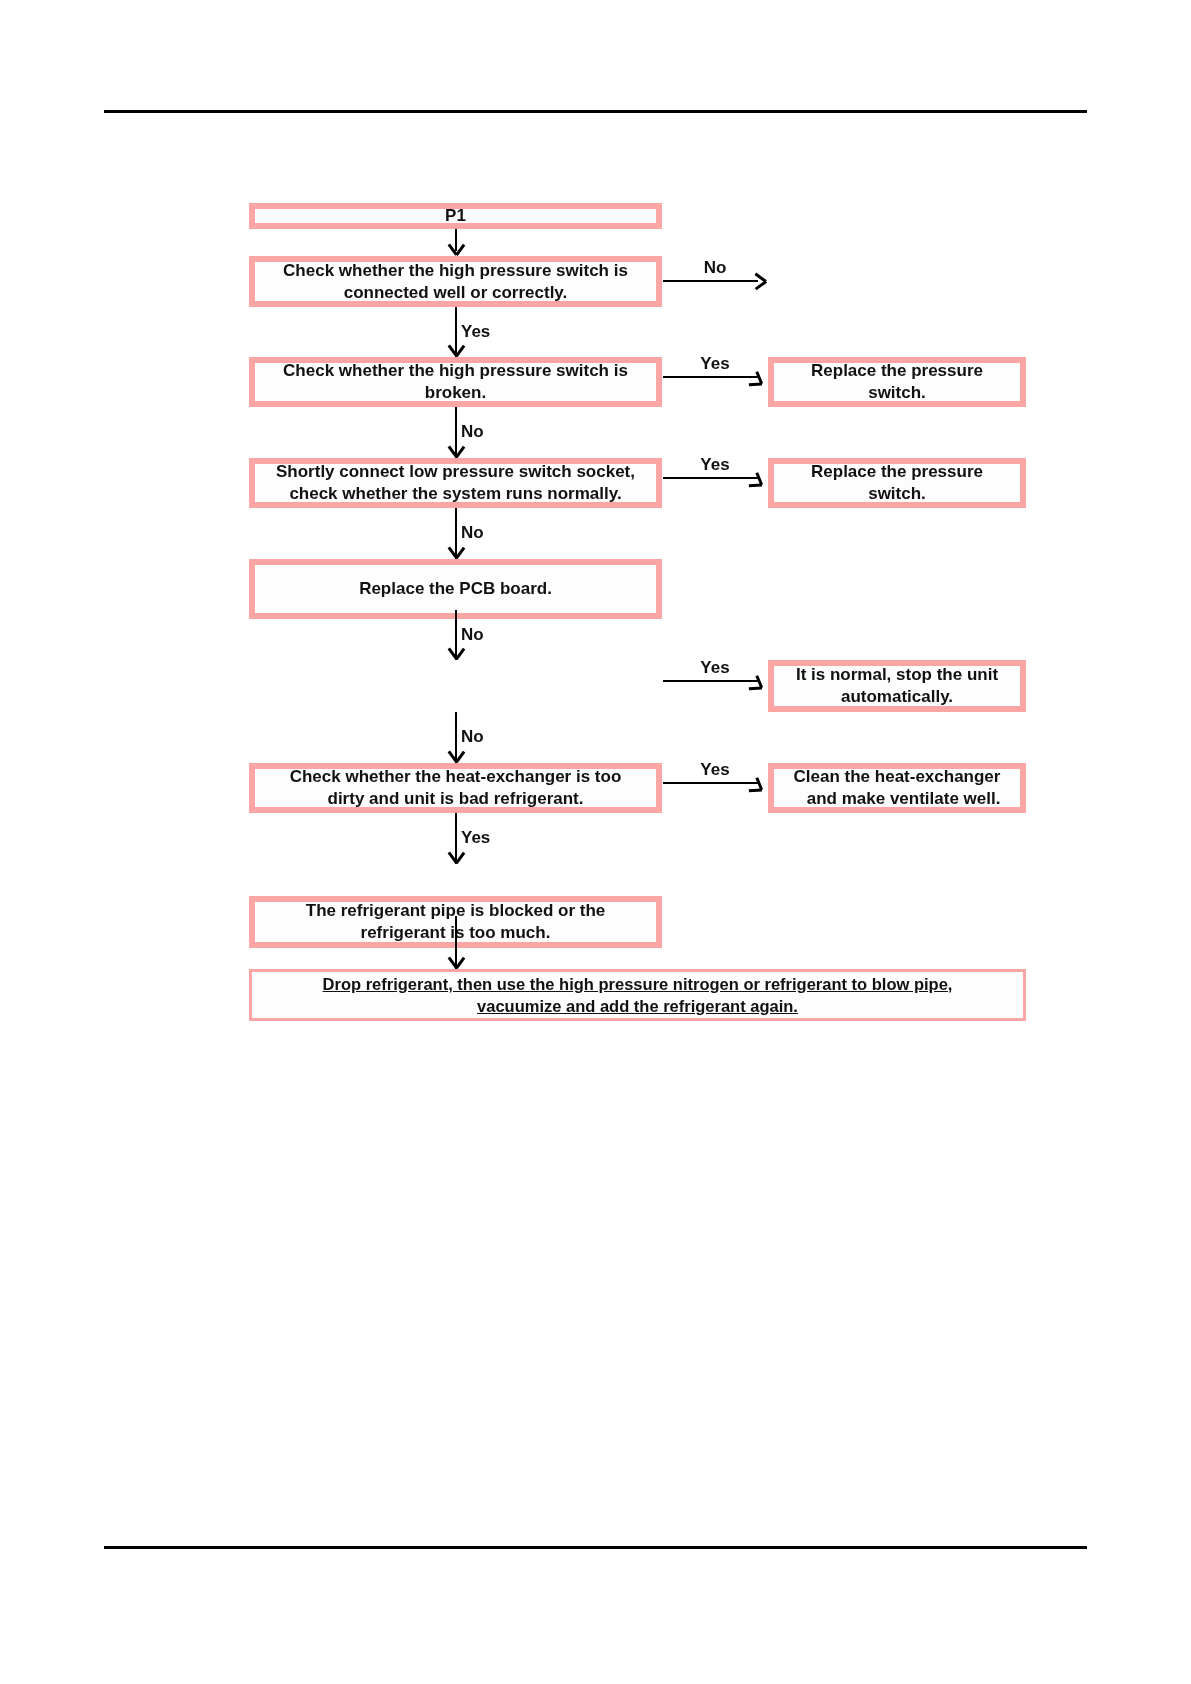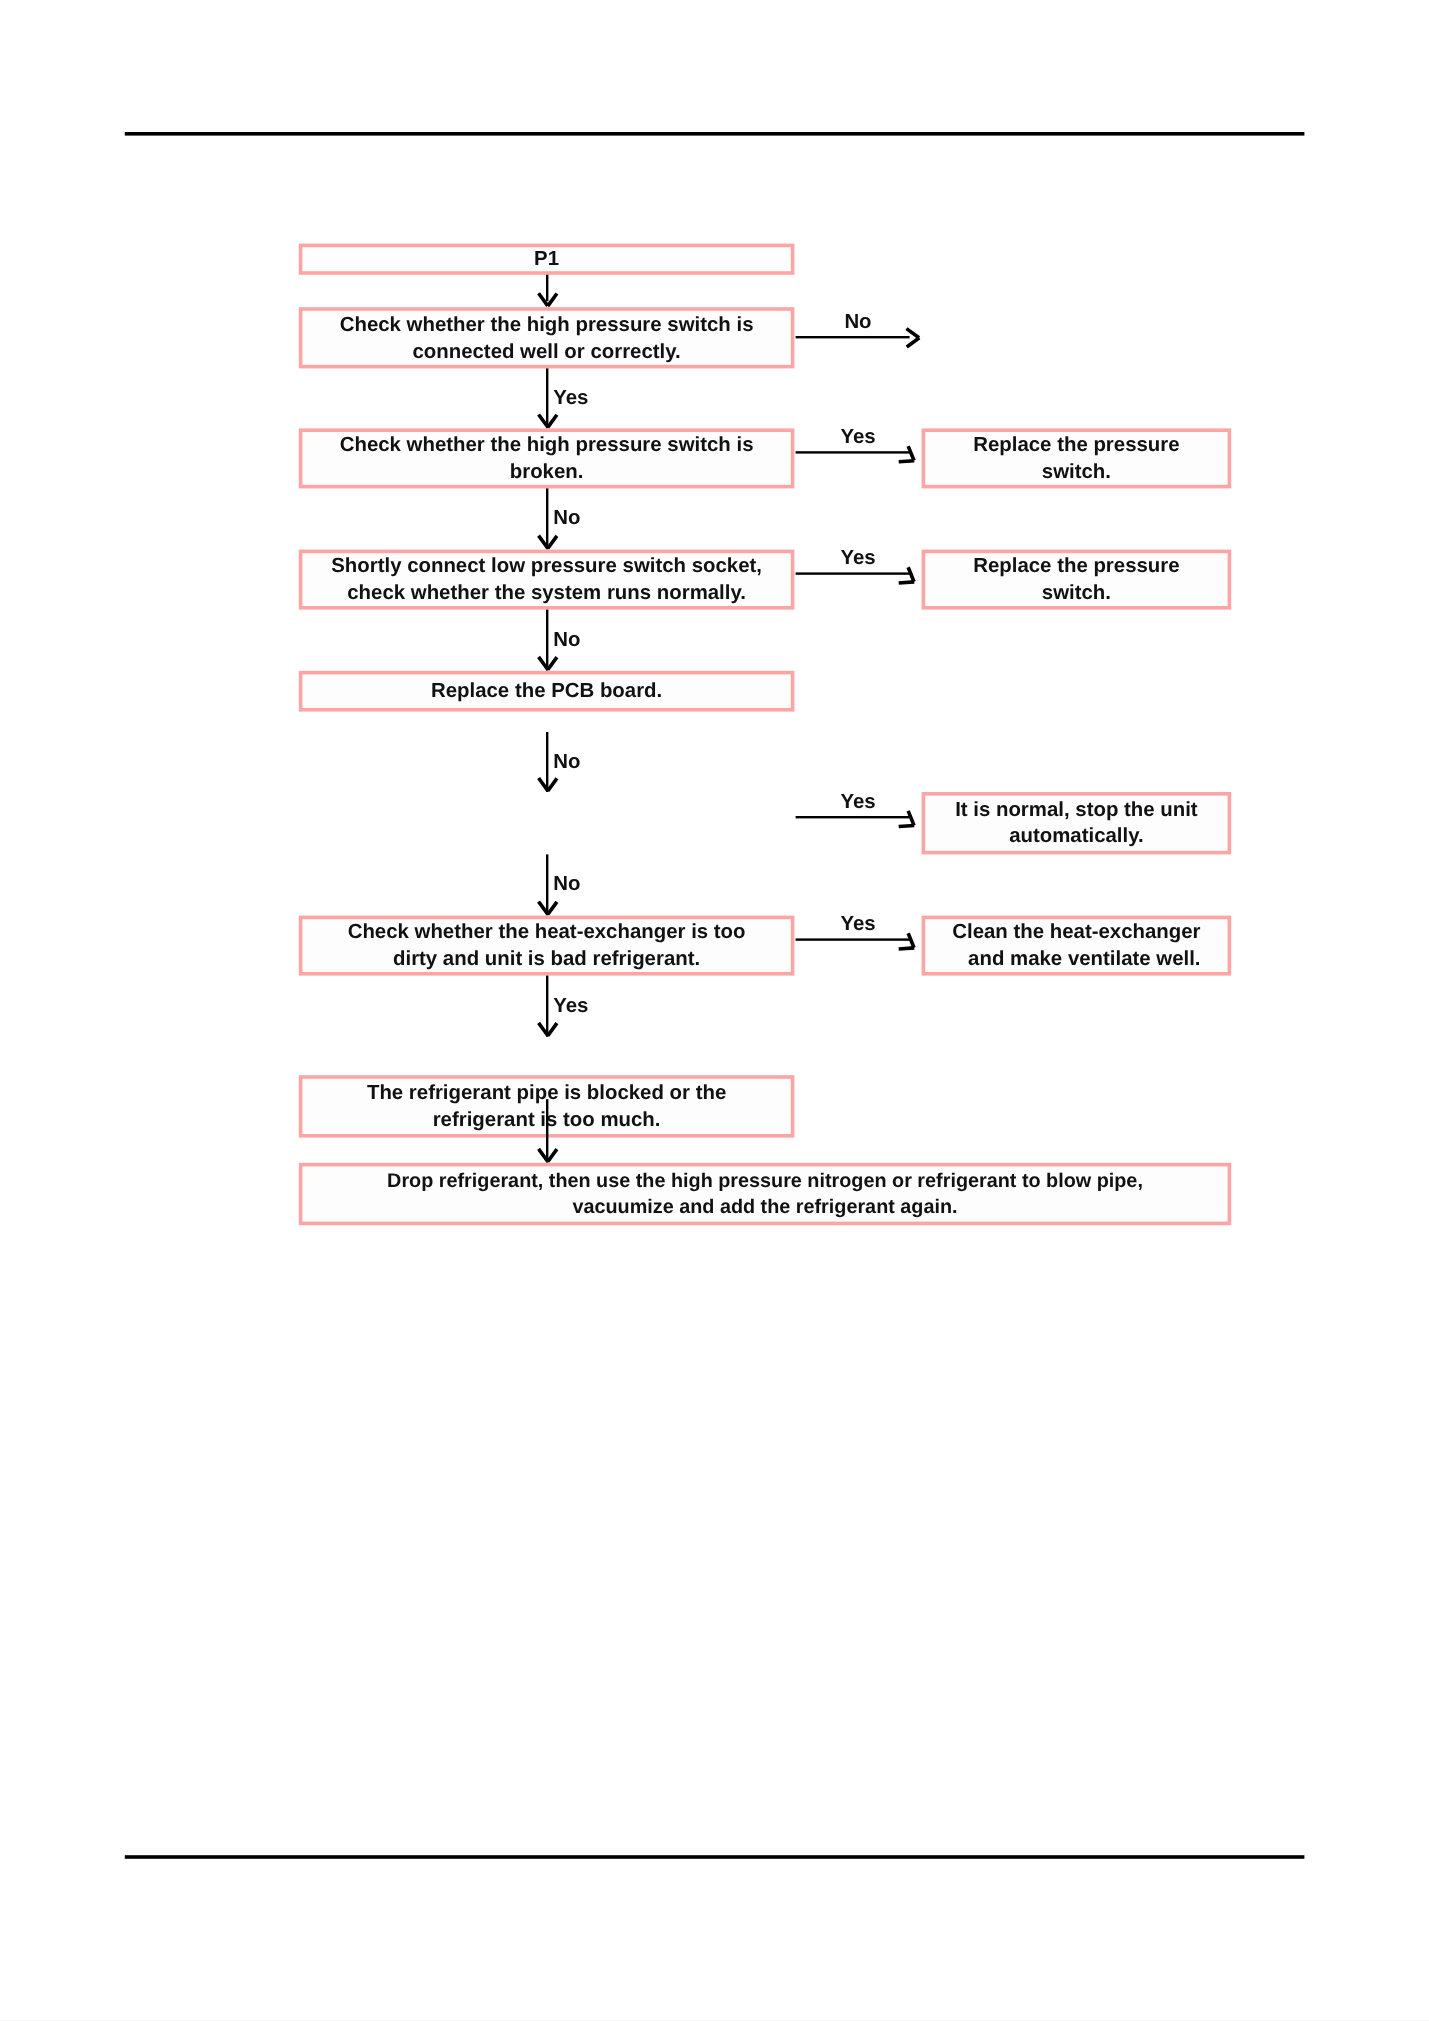--- a/index.html
+++ b/index.html
@@ -8,21 +8,21 @@
     width:1191px;height:1684px;
     background:#ffffff;
     font-family:"Liberation Sans","DejaVu Sans",sans-serif;
     color:#111;
     overflow:hidden;
   }
   .rule{position:absolute;left:104px;width:983px;height:3px;background:#000;}
   .box{
     position:absolute;
     box-sizing:border-box;
-    border:3px solid #fca5a5;
+    border:6px solid #fca5a5;
     background:#fdfdfd;
     display:flex;align-items:center;justify-content:center;
     text-align:center;
     font-weight:bold;font-size:17px;line-height:22px;
     white-space:pre-line;
     padding:1px 4px;
   }
   .box.wide{border-width:3px;font-size:16.5px;}
   .col-l{left:249px;width:413px;}
   .col-r{left:768px;width:258px;}
@@ -97,21 +97,21 @@
   <div class="chev-right dip" style="left:750px;top:473px;"></div>
   <div class="box col-r" style="top:458px;height:50px;">
     <span>Replace the pressure
 switch.</span>
   </div>
 
   <div class="vline" style="top:508px;height:51px;"></div>
   <div class="vlabel" style="top:522px;">No</div>
   <div class="chev-down" style="top:547px;"></div>
 
-  <div class="box col-l" style="top:559px;height:34px;">
+  <div class="box col-l" style="top:559px;height:60px;">
     <span>Replace the PCB board.</span>
   </div>
 
   <div class="vline" style="top:610px;height:50px;"></div>
   <div class="vlabel" style="top:624px;">No</div>
   <div class="chev-down" style="top:648px;"></div>
 
   <div class="hlabel" style="top:657px;">Yes</div>
   <div class="hline" style="top:680px;"></div>
   <div class="chev-right dip" style="left:750px;top:676px;"></div>
@@ -141,20 +141,20 @@
   <div class="chev-down" style="top:852px;"></div>
 
   <div class="box col-l" style="top:896px;height:52px;">
     <span>The refrigerant pipe is blocked or the
 refrigerant is too much.</span>
   </div>
 
   <div class="vline" style="top:916px;height:53px;"></div>
   <div class="chev-down" style="top:957px;"></div>
 
-  <div class="box wide" style="left:249px;width:777px;top:969px;height:52px;">
+  <div class="box wide" style="left:249px;width:777px;top:969px;height:52px;text-decoration:underline;">
     <span>Drop refrigerant, then use the high pressure nitrogen or refrigerant to blow pipe,
 vacuumize and add the refrigerant again.</span>
   </div>
 
   <div class="rule" style="top:1546px;"></div>
 
 </div>
 
 </body></html>

